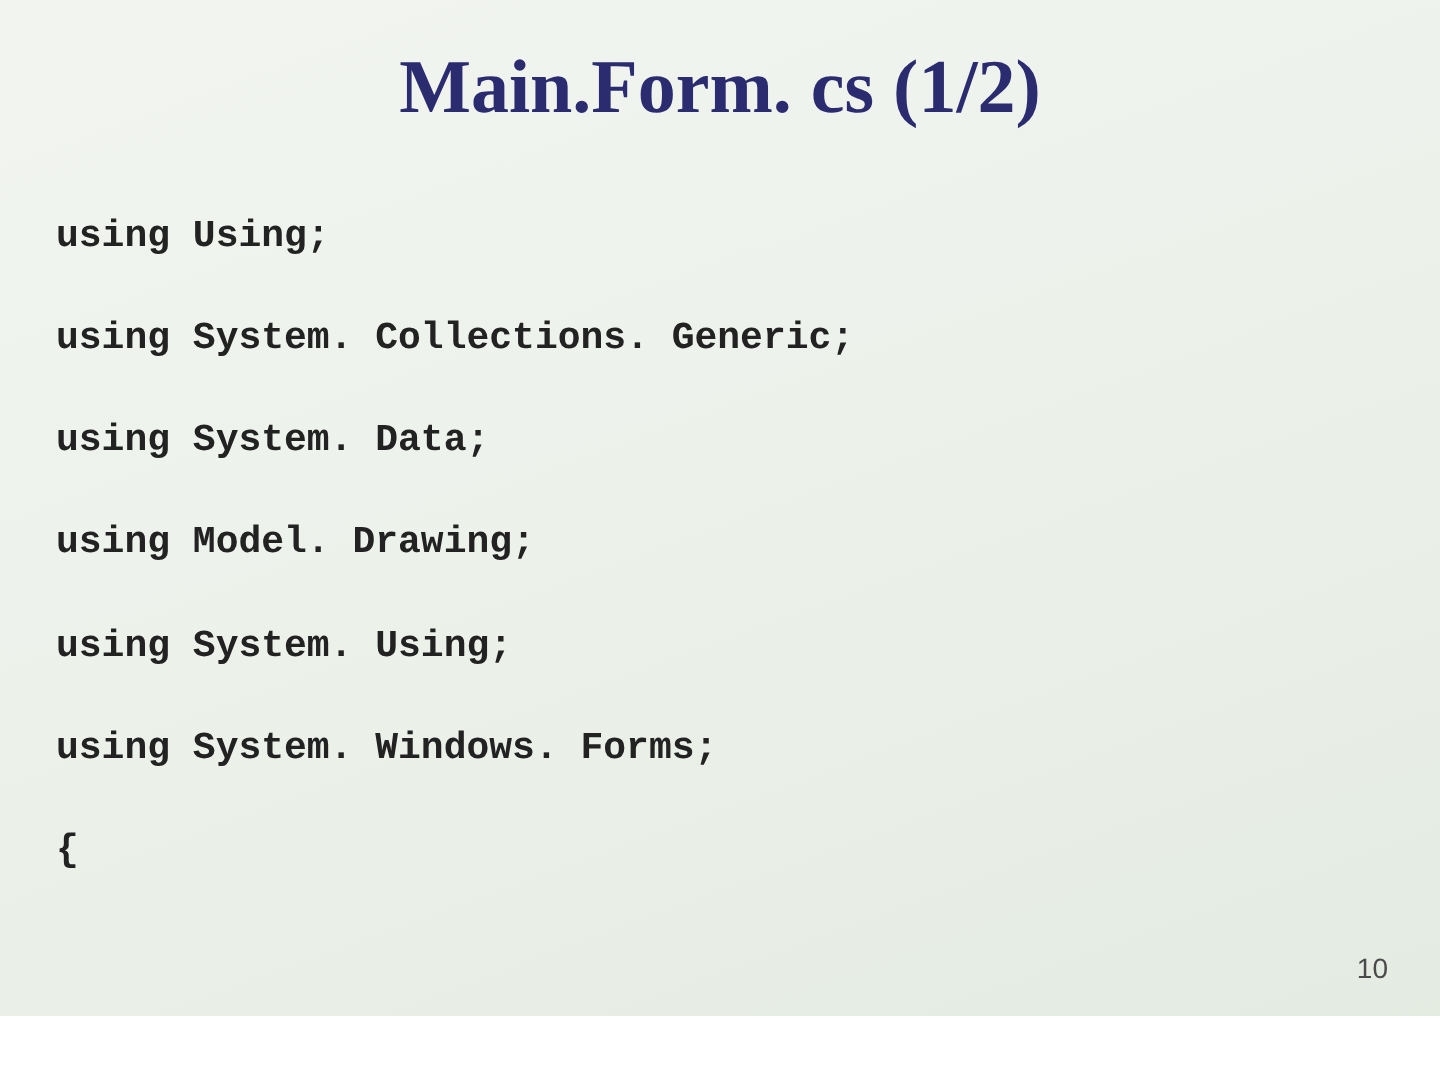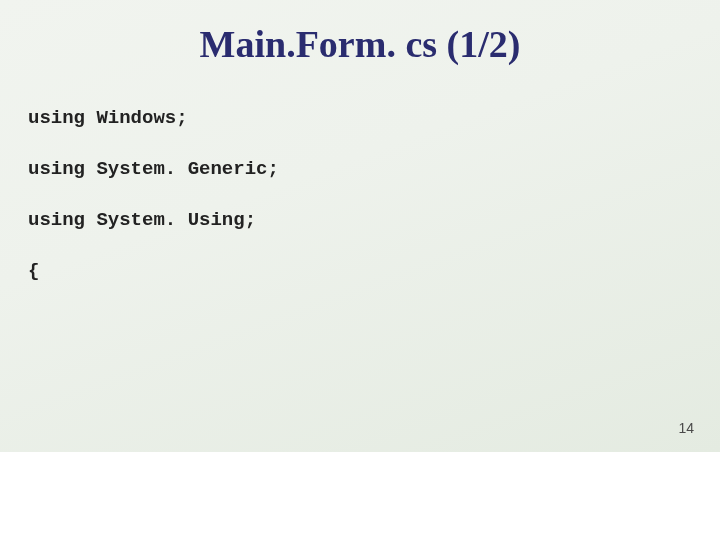--- a/index.html
+++ b/index.html
@@ -4,21 +4,21 @@
 <style>
   html, body {
     margin: 0;
     padding: 0;
     width: 720px;
     height: 540px;
     overflow: hidden;
   }
   .slide {
     width: 720px;
-    height: 452px;
+    height: 508px;
     background: linear-gradient(160deg, #f1f4ef 0%, #eef2ec 40%, #e4ebe1 100%);
     position: relative;
     font-family: "Times New Roman", Times, serif;
     box-sizing: border-box;
   }
   .title {
     position: absolute;
     top: 22px;
     left: 0;
     width: 100%;
@@ -49,27 +49,30 @@
   }
 </style>
 </head>
 <body>
 
 <div class="slide">
 
   <div class="title">Main.Form. cs (1/2)</div>
 
   <div class="code">
-<span class="line">using Windows;</span>
-<span class="line">using System. Generic;</span>
+<span class="line">using Using;</span>
+<span class="line">using System. Collections. Generic;</span>
+<span class="line">using System. Data;</span>
+<span class="line">using Model. Drawing;</span>
 <span class="line">using System. Using;</span>
+<span class="line">using System. Windows. Forms;</span>
 <span class="line">{</span>
 
 
 
 
 
 
   </div>
 
-  <div class="pagenum">14</div>
+  <div class="pagenum">10</div>
 
 </div>
 
 </body></html>

